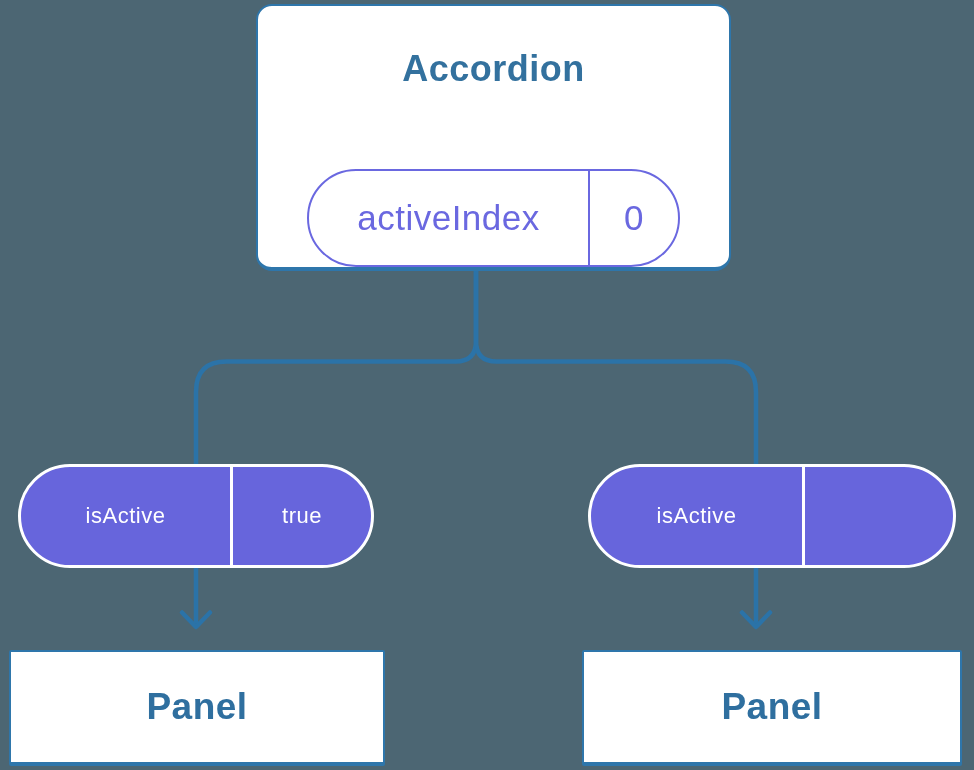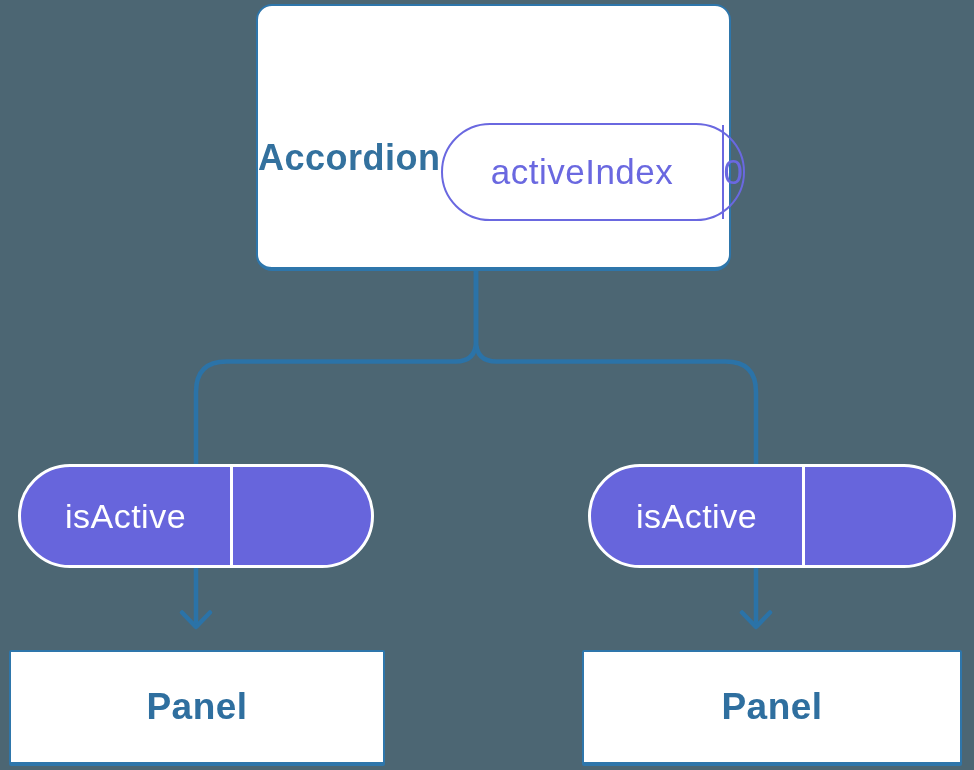--- a/index.html
+++ b/index.html
@@ -28,20 +28,21 @@
     box-sizing: border-box;
     background: #FFFFFF;
     border: 2px solid #2E76AB;
     border-bottom-width: 4px;
   }
   .root-node {
     left: 256px; top: 4px;
     width: 475px; height: 267px;
     border-radius: 16px;
     display: flex;
+    flex-direction: column;
     align-items: center;
     padding-top: 42px;
     justify-content: space-between;
   }
   .node-title {
     font-size: 36px;
     font-weight: 700;
     letter-spacing: 0.5px;
     color: #33719E;
     line-height: 42px;
@@ -69,21 +70,21 @@
     width: 279px;
     border-right: 2px solid #6A68E0;
   }
   .pill-outline .val { flex: 1; }
   .pill-solid {
     position: absolute;
     background: #6765DC;
     border: 3px solid #FFFFFF;
     border-radius: 53px;
     color: #FFFFFF;
-    font-size: 34px;
+    font-size: 22px;
   }
   .pill-solid .key { border-right: 3px solid #FFFFFF; }
   .pill-solid .val { flex: 1; }
   .prop-left  { left: 18px;  top: 464px; width: 356px; height: 104px; }
   .prop-left .key { width: 209px; }
   .prop-right { left: 588px; top: 464px; width: 368px; height: 104px; }
   .prop-right .key { width: 211px; }
   .panel-node {
     border-radius: 2px;
     border-width: 2.5px;
@@ -114,20 +115,21 @@
   <div class="node root-node">
     <div class="node-title">Accordion</div>
     <div class="pill pill-outline">
       <span class="cell key">activeIndex</span>
       <span class="cell val">0</span>
     </div>
   </div>
 
   <div class="pill pill-solid prop-left">
     <span class="cell key">isActive</span>
+    <span class="cell val">true</span>
   </div>
 
   <div class="pill pill-solid prop-right">
     <span class="cell key">isActive</span>
   </div>
 
   <div class="node panel-node panel-left">
     <span>Panel</span>
   </div>
 

